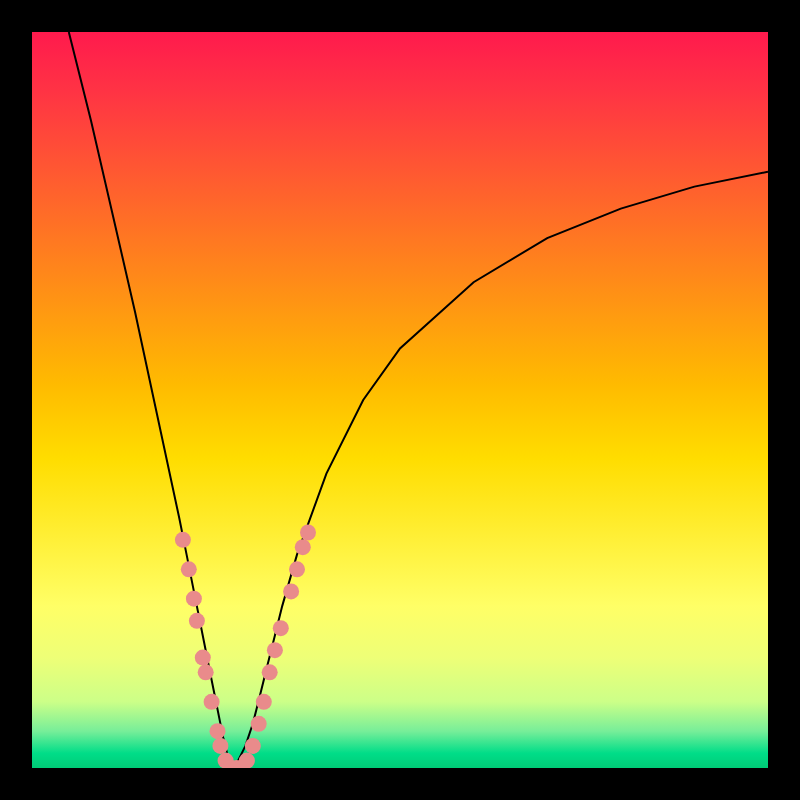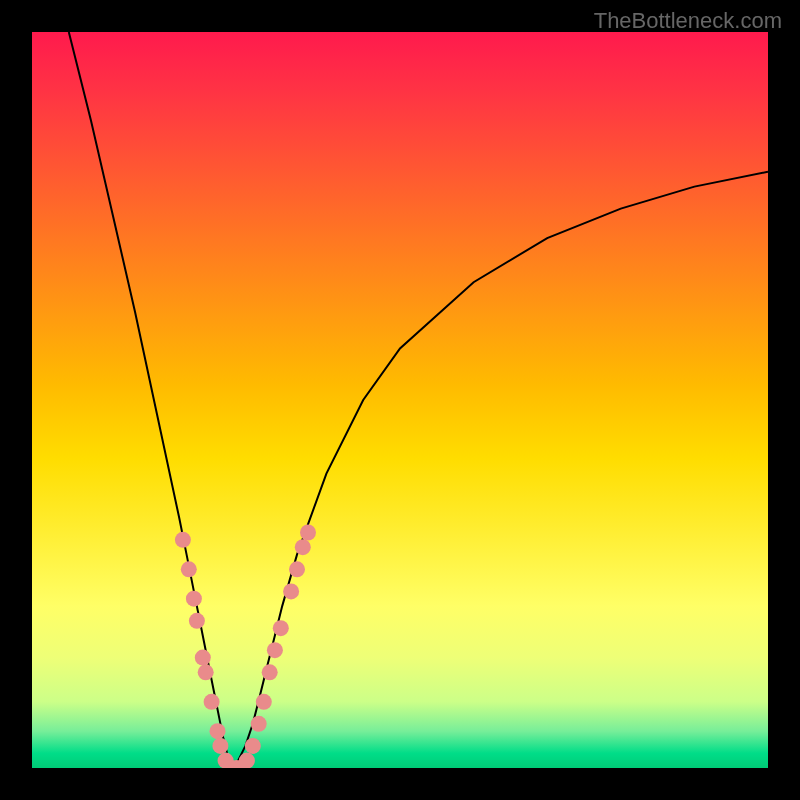--- a/index.html
+++ b/index.html
@@ -53,21 +53,20 @@
     left: 0;
     top: 0;
     width: 736px;
     height: 736px;
   }
 </style>
 </head>
 <body>
 
 <div class="chart-container">
-  <div class="watermark">TheBottleneck.com</div>
   <div class="plot-area">
     <svg class="curve" viewBox="0 0 736 736" preserveAspectRatio="none">
       <g id="curve-path">
           <path d="M36.8,0.0 L58.9,88.3 L81.0,184.0 L103.0,279.7 L125.1,382.7 L147.2,485.8 L154.6,522.6 L161.9,559.4 L169.3,596.2 L176.6,633.0 L184.0,669.8 L191.4,706.6 L198.7,736.0 L206.1,728.6 L213.4,713.9 L220.8,691.8 L228.2,662.4 L235.5,633.0 L242.9,603.5 L250.2,574.1 L265.0,522.6 L294.4,441.6 L331.2,368.0 L368.0,316.5 L441.6,250.2 L515.2,206.1 L588.8,176.6 L662.4,154.6 L736.0,139.8 " fill="none" stroke="#000000" stroke-width="2"></path>
         </g>
       <g id="marker-group">
           <circle cx="150.9" cy="507.8" r="8" fill="#e98b8b"></circle>
           <circle cx="156.8" cy="537.3" r="8" fill="#e98b8b"></circle>
           <circle cx="161.9" cy="566.7" r="8" fill="#e98b8b"></circle>
           <circle cx="164.9" cy="588.8" r="8" fill="#e98b8b"></circle>

